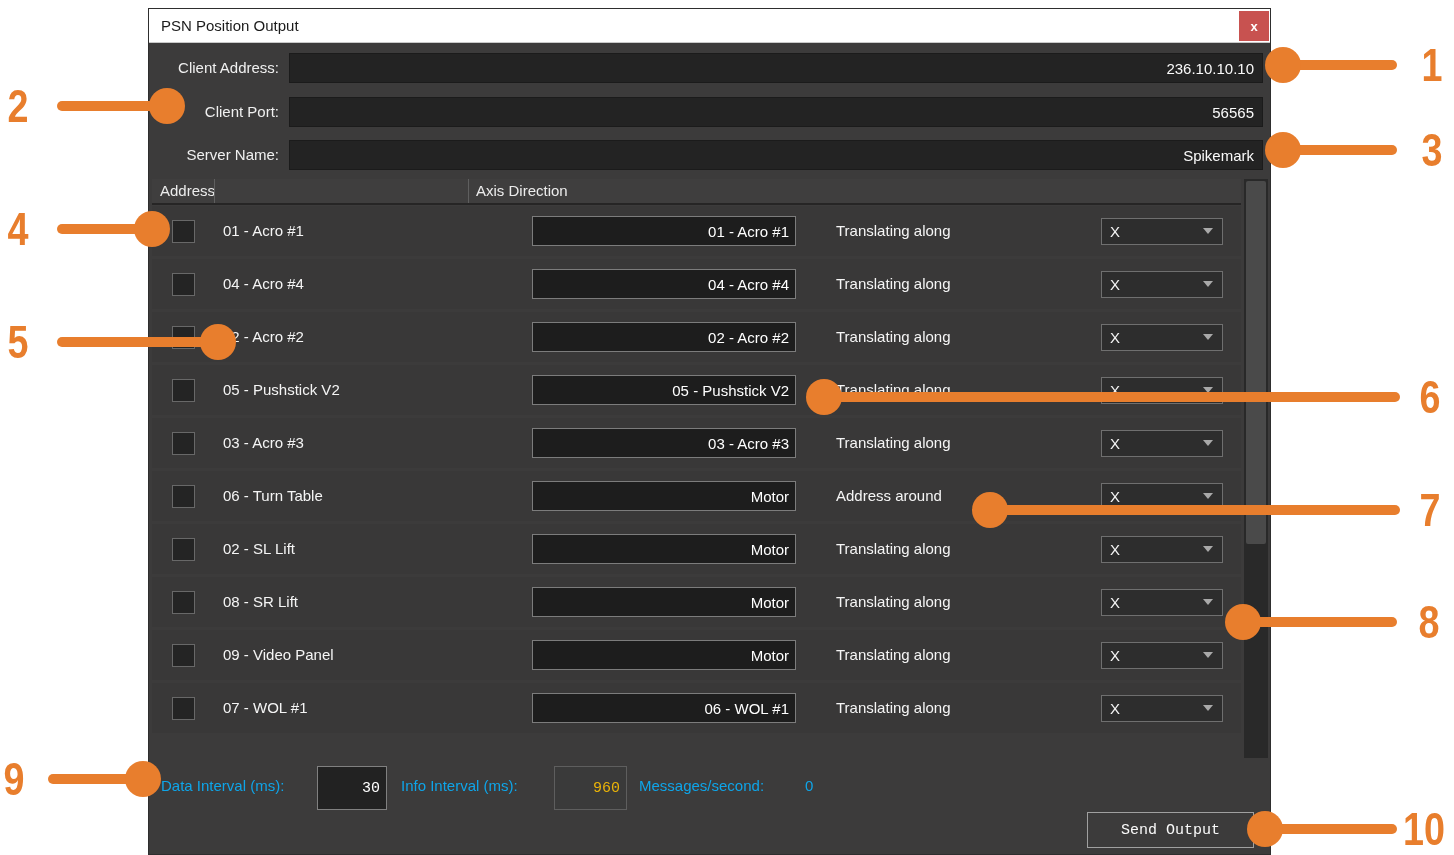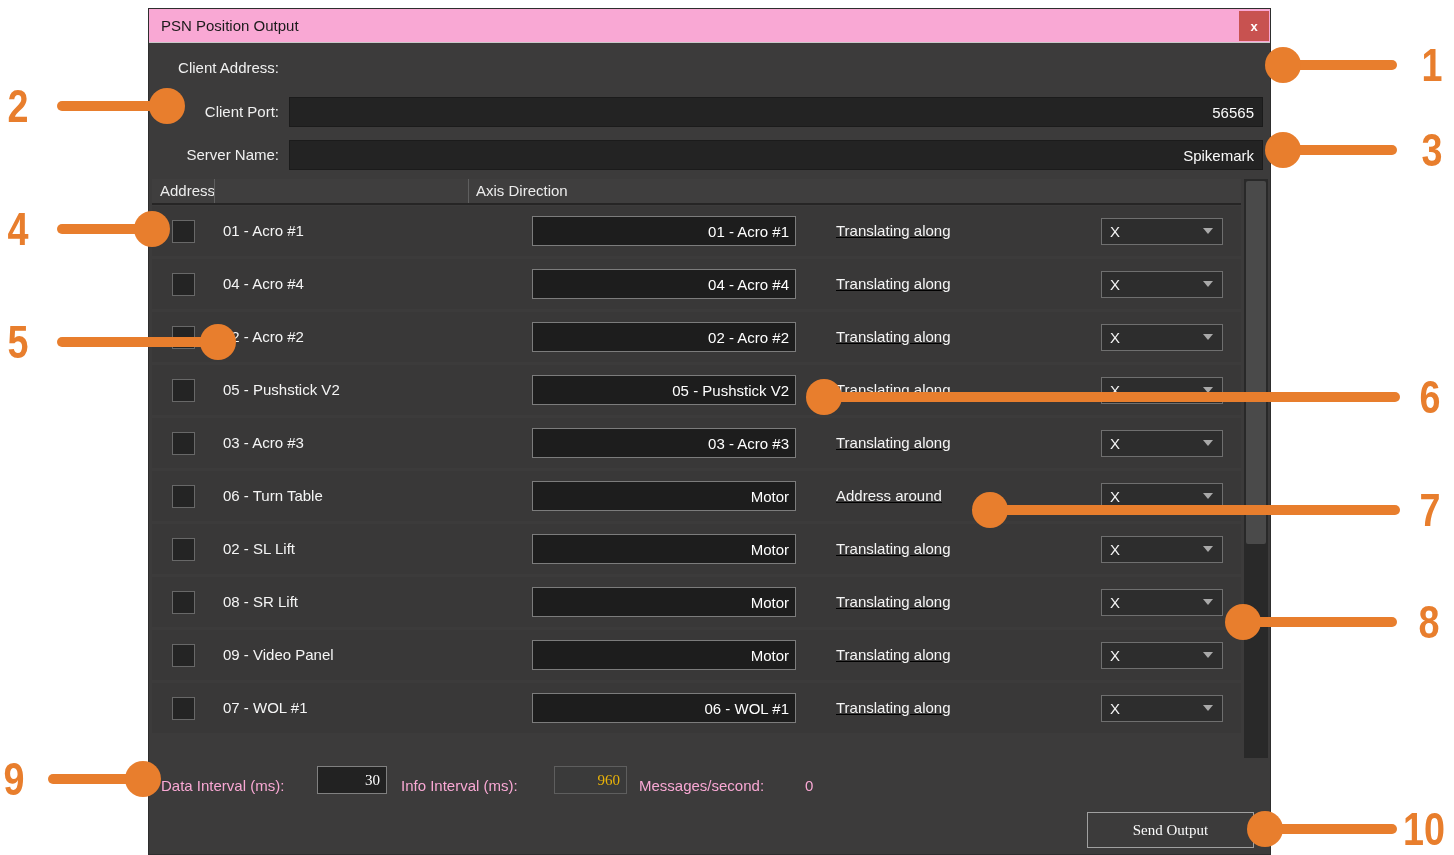--- a/index.html
+++ b/index.html
@@ -4,21 +4,21 @@
 <style>
   * { margin: 0; padding: 0; box-sizing: border-box; }
   html, body { width: 1454px; height: 855px; background: #ffffff; overflow: hidden;
     font-family: "Liberation Sans", sans-serif; }
 
   
   .dialog { position: absolute; left: 148px; top: 8px; width: 1123px; height: 847px;
     background: #3c3b3b; border: 1px solid #2e2e2e; }
 
   .titlebar { position: absolute; left: 0; top: 0; width: 100%; height: 34px;
-    background: #f9a8d4; border-bottom: 1px solid #c9c9c9; display: flex; align-items: center; }
+    background: #ffffff; border-bottom: 1px solid #c9c9c9; display: flex; align-items: center; }
   .titlebar .title { margin-left: 12px; font-size: 15px; color: #1b1b1b; }
   .close-btn { position: absolute; right: 1px; top: 2px; width: 30px; height: 30px;
     background: #c85250; border: none; color: #ffffff; font-size: 13px; font-weight: bold;
     display: flex; align-items: center; justify-content: center; cursor: pointer; }
 
   
   .conn-row { position: absolute; left: 0; height: 30px; width: 100%; }
   .conn-row .lbl { position: absolute; left: 0; top: 0; width: 130px; height: 30px;
     line-height: 30px; text-align: right; color: #f0f0f0; font-size: 15px; }
   .conn-row .fld { position: absolute; left: 140px; top: 0; width: 974px; height: 30px;
@@ -31,49 +31,49 @@
   .grid-header .hcell { height: 100%; line-height: 24px; color: #ececec; font-size: 15px;
     padding-left: 7px; border-left: 1px solid #5f5f5f; overflow: hidden; white-space: nowrap; }
   .grid-header .hcell:first-child { border-left: none; padding-left: 8px; }
 
   .tbody { position: absolute; left: 3px; top: 197px; width: 1089px; background: transparent;
     display: flex; flex-direction: column; gap: 3px; }
   .row { height: 50px; background: #393838; display: flex; align-items: center; }
   .c-active { width: 62px; display: flex; justify-content: center; }
   .c-motor  { width: 280px; padding-left: 9px; }
   .c-psn    { width: 313px; }
-  .c-motion { width: 254px; padding-left: 29px; text-decoration: underline; }
+  .c-motion { width: 254px; padding-left: 29px; }
   .c-axis   { width: 180px; }
   .row .motor-label, .row .motion-label { color: #f5f5f5; font-size: 15px; white-space: nowrap; }
   .checkbox { width: 23px; height: 23px; background: #242424; border: 1px solid #686868; }
   .psn-input { margin-left: 38px; width: 264px; height: 30px; background: #1d1d1d;
     border: 1px solid #7c7c7c; color: #ffffff; font-size: 15px; text-align: right;
     padding-right: 6px; font-family: "Liberation Sans", sans-serif; }
   .dropdown { margin-left: 40px; width: 122px; height: 27px; background: #2d2d2d;
     border: 1px solid #6f6f6f; display: flex; align-items: center; cursor: pointer; }
   .dd-val { color: #f5f5f5; font-size: 15px; padding-left: 8px; flex: 1; }
   .dd-arrow { width: 0; height: 0; border-left: 5px solid transparent;
     border-right: 5px solid transparent; border-top: 6px solid #a9a9a9; margin-right: 9px; }
 
   .vscroll { position: absolute; left: 1095px; top: 170px; width: 24px; height: 579px;
     background: #292929; }
   .vscroll .thumb { position: absolute; left: 2px; top: 2px; width: 20px; height: 363px;
     background: #4a4a4a; border-radius: 2px; }
 
   
-  .ftr-lbl { position: absolute; height: 28px; line-height: 28px; color: #f9a8d4; font-size: 15px; text-align: center; }
-  .num-input { position: absolute; top: 757px; height: 28px; font-size: 15px; text-align: right;
-    padding-right: 6px; font-family: Liberation Serif, serif; }
+  .ftr-lbl { position: absolute; height: 28px; line-height: 28px; color: #0ea5e9; font-size: 15px; text-align: center; }
+  .num-input { position: absolute; top: 757px; height: 44px; font-size: 15px; text-align: right;
+    padding-right: 6px; font-family: Liberation Mono, monospace; }
   #data-interval-input { left: 168px; width: 70px; background: #222222;
     border: 1px solid #808080; color: #ffffff; }
   #info-interval-input { left: 405px; width: 73px; background: #3a3a3a;
     border: 1px solid #5e5e5e; color: #eab308; }
   .send-btn { position: absolute; left: 938px; top: 803px; width: 167px; height: 36px;
     background: transparent; border: 1px solid #a0a0a0; color: #fafafa; font-size: 15px;
-    font-family: Liberation Serif, serif; cursor: pointer; }
+    font-family: Liberation Mono, monospace; cursor: pointer; }
 
   
   .co-circle { position: absolute; width: 36px; height: 36px; border-radius: 50%; z-index: 30; }
   .co-line { position: absolute; height: 10px; border-radius: 5px; z-index: 30; }
   .co-num { position: absolute; font-size: 46px; font-weight: bold; z-index: 30;
     transform: translate(-50%, -50%) scaleX(0.82); line-height: 1; }
 </style>
 </head>
 <body>
 
@@ -81,20 +81,21 @@
 
   <div class="titlebar">
     <span class="title">PSN Position Output</span>
     <button class="close-btn">
       <span>x</span>
     </button>
   </div>
 
   <div class="conn-row" style="top:44px">
     <span class="lbl">Client Address:</span>
+    <input class="fld" value="236.10.10.10" style="">
   </div>
   <div class="conn-row" style="top:88px">
     <span class="lbl">Client Port:</span>
     <input class="fld" value="56565" style="">
   </div>
   <div class="conn-row" style="top:131px">
     <span class="lbl">Server Name:</span>
     <input class="fld" value="Spikemark" style="">
   </div>
 

